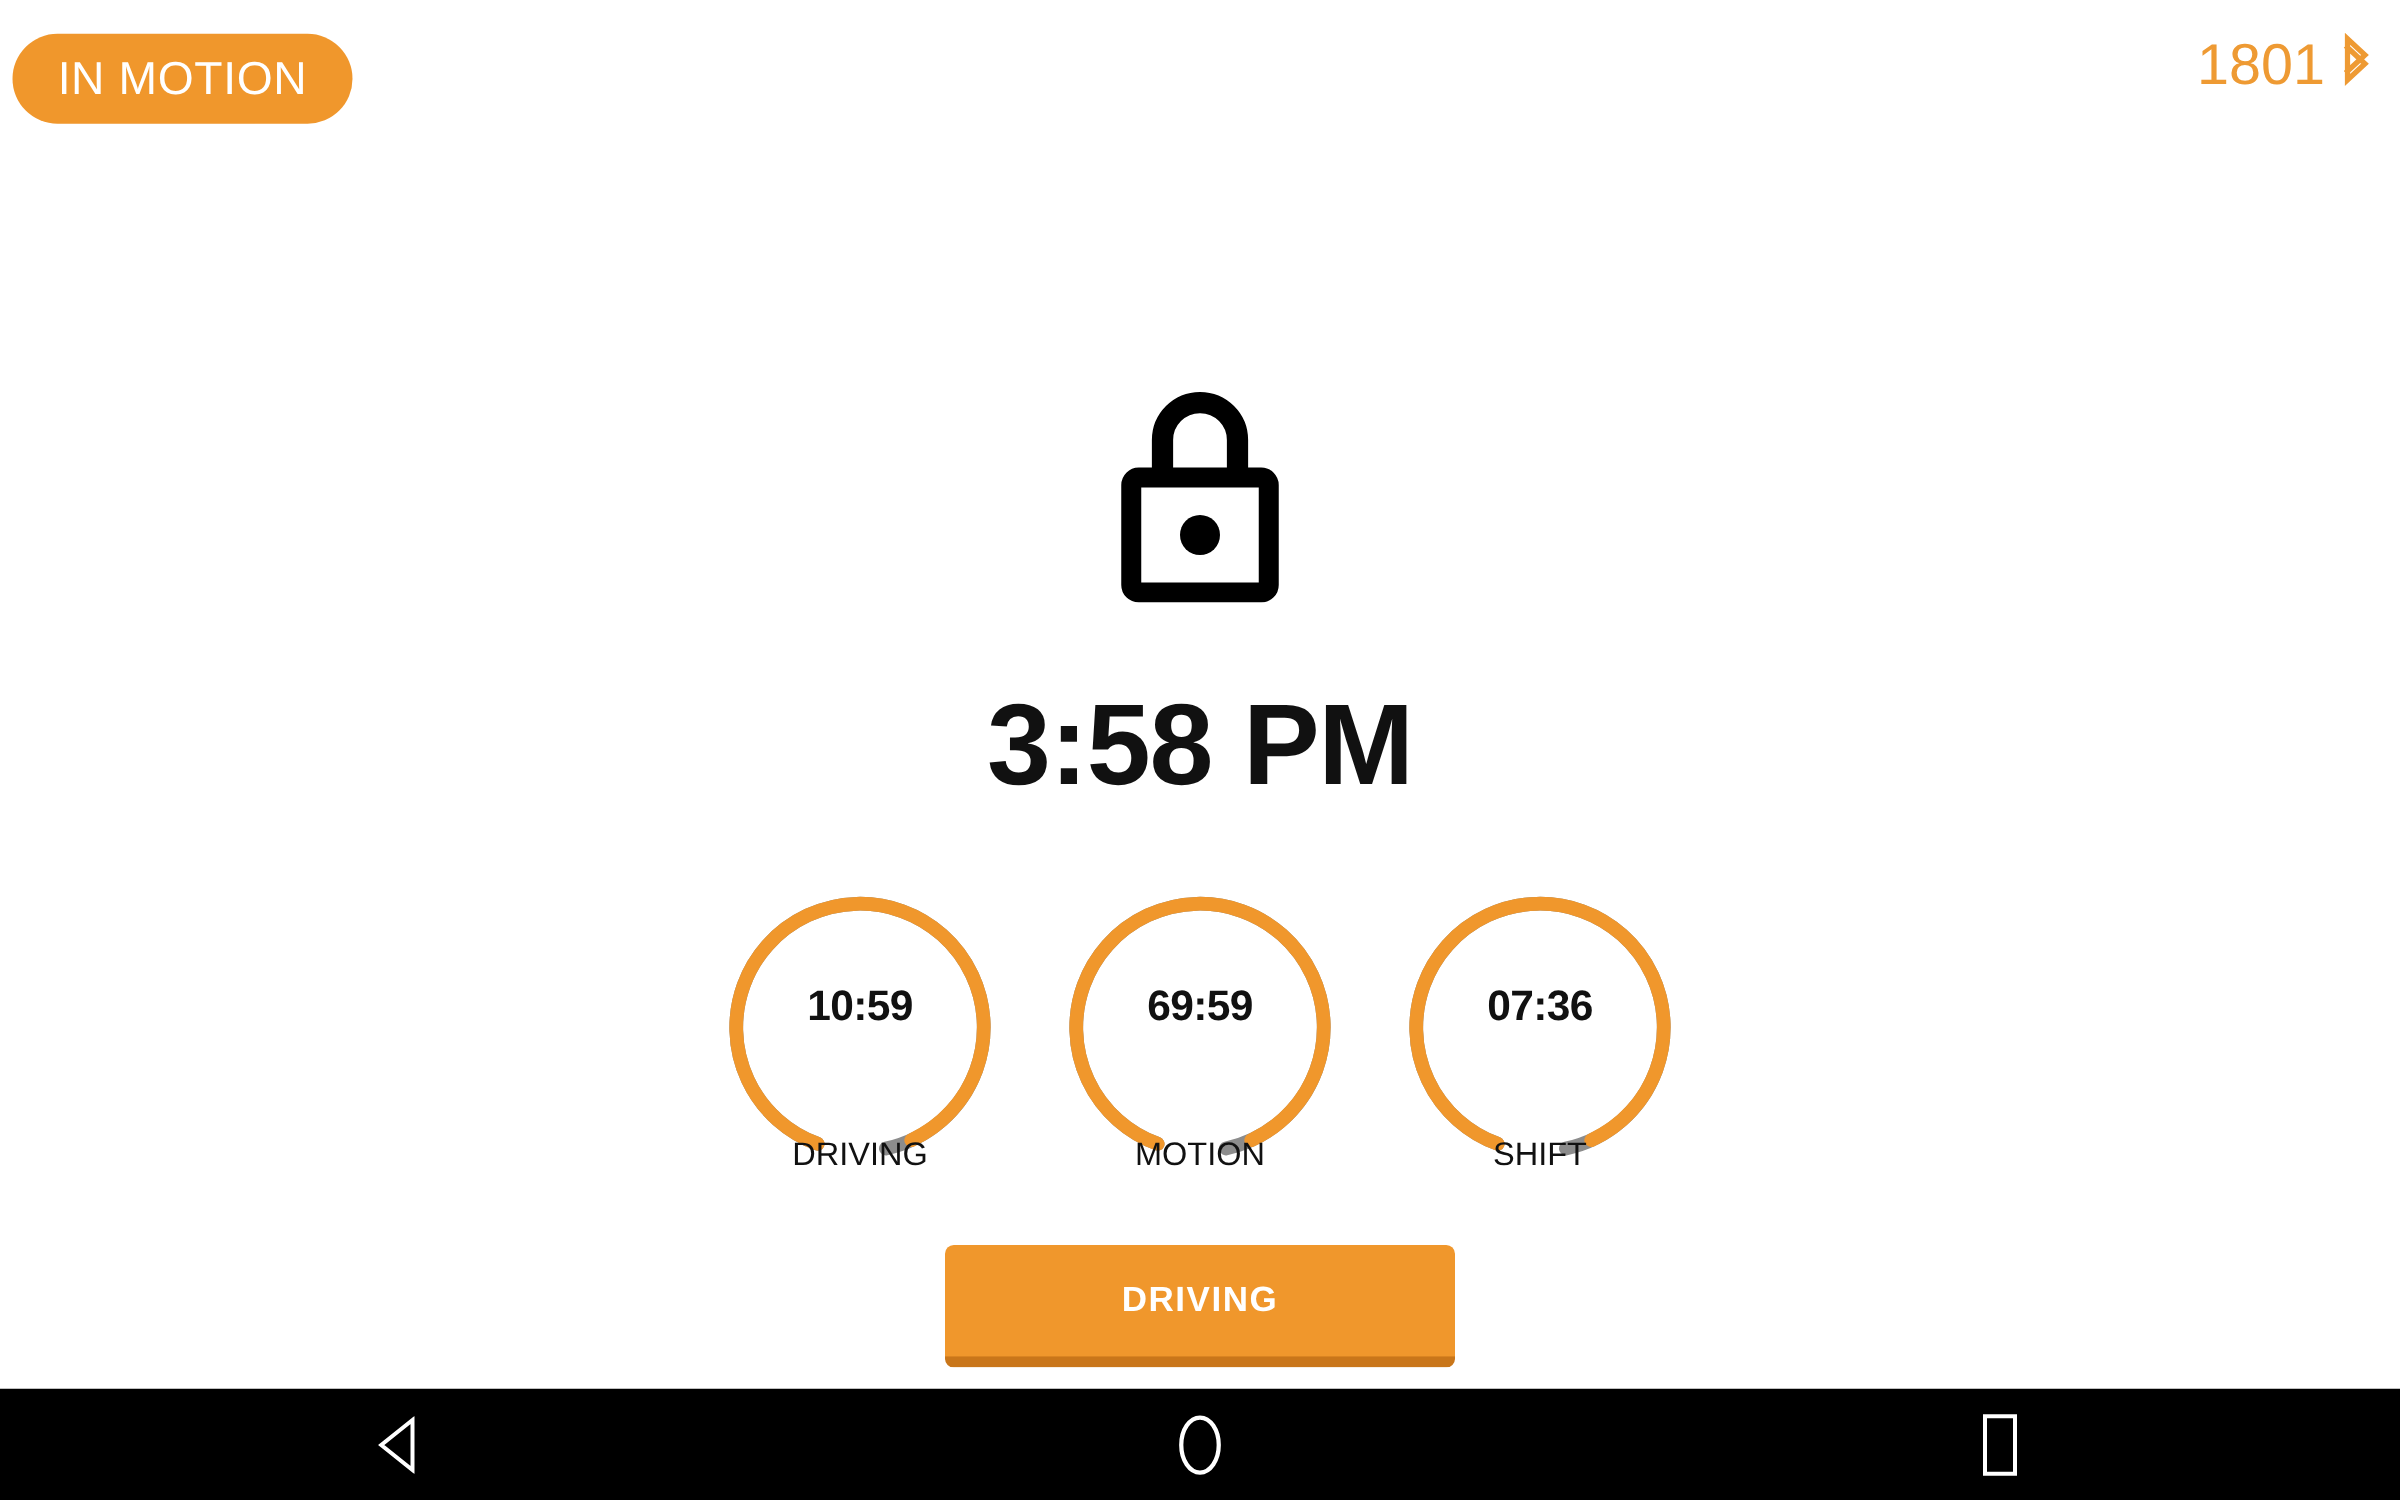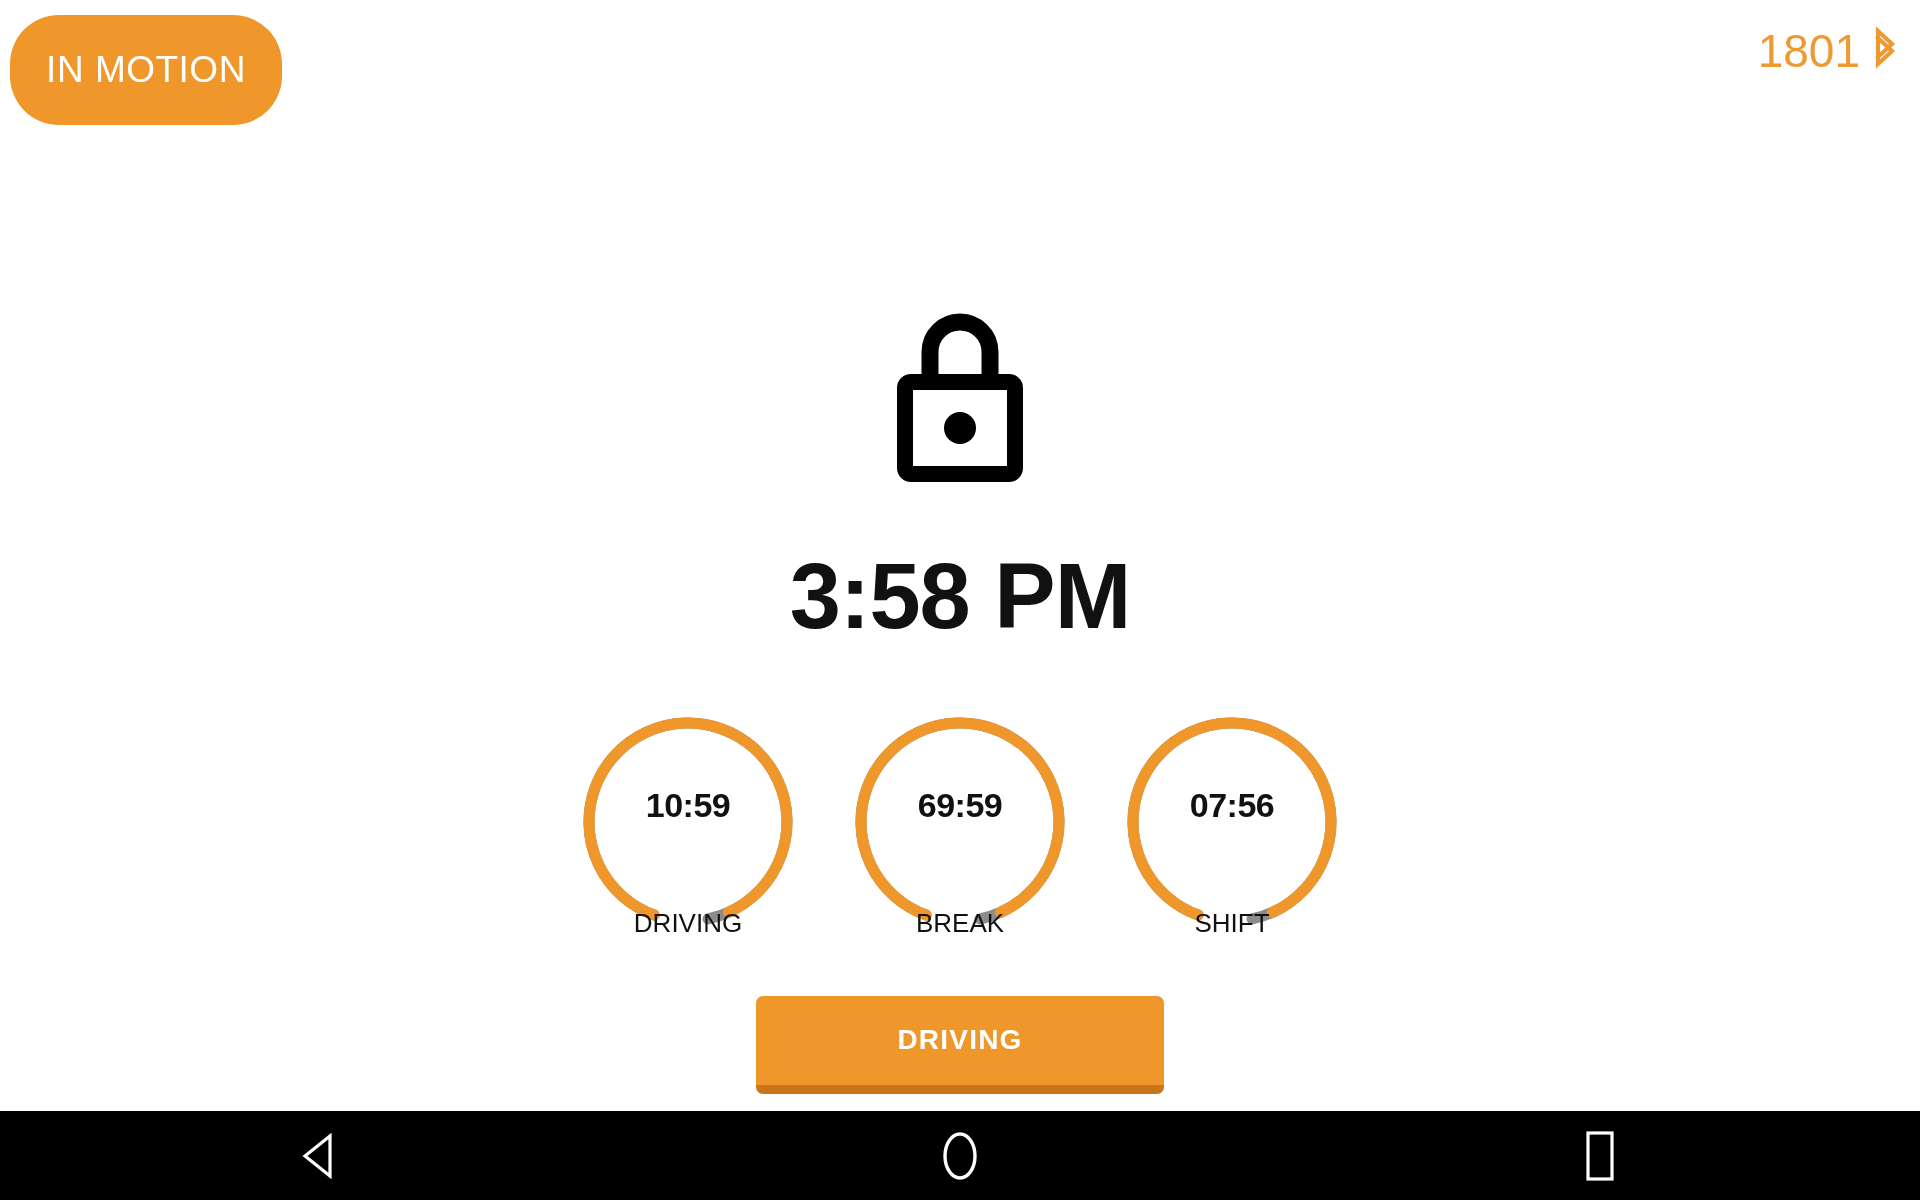--- a/index.html
+++ b/index.html
@@ -15,23 +15,23 @@
     position:relative;
     width:1920px;
     height:1200px;
     background:#ffffff;
   }
 
   
   .status-badge {
     position:absolute;
     left:10px;
-    top:15px;
+    top:27px;
     width:272px;
-    height:110px;
+    height:72px;
     background:#F0972C;
     border-radius:49px;
     display:flex;
     align-items:center;
     justify-content:center;
   }
   .status-badge-label {
     color:#ffffff;
     font-size:37px;
     font-weight:400;
@@ -238,31 +238,31 @@
 
 
       <div class="gauge">
         <svg class="gauge-svg" viewBox="0 0 216 216" xmlns="http://www.w3.org/2000/svg">
           <g transform="rotate(110 108 108)">
             <circle cx="108" cy="108" r="99" fill="none" stroke="#8C8C8C" stroke-width="11" stroke-linecap="round" stroke-dasharray="566.4 55.6" stroke-dashoffset="0"></circle>
             <circle cx="108" cy="108" r="99" fill="none" stroke="#F0972C" stroke-width="11" stroke-linecap="round" stroke-dasharray="545 77" stroke-dashoffset="0"></circle>
           </g>
         </svg>
         <div class="gauge-value">69:59</div>
-        <div class="gauge-label">BREAK</div>
+        <div class="gauge-label">MOTION</div>
       </div>
 
       <div class="gauge">
         <svg class="gauge-svg" viewBox="0 0 216 216" xmlns="http://www.w3.org/2000/svg">
           <g transform="rotate(110 108 108)">
             <circle cx="108" cy="108" r="99" fill="none" stroke="#8C8C8C" stroke-width="11" stroke-linecap="round" stroke-dasharray="566.4 55.6" stroke-dashoffset="0"></circle>
             <circle cx="108" cy="108" r="99" fill="none" stroke="#F0972C" stroke-width="11" stroke-linecap="round" stroke-dasharray="545 77" stroke-dashoffset="0"></circle>
           </g>
         </svg>
-        <div class="gauge-value">07:56</div>
+        <div class="gauge-value">07:36</div>
         <div class="gauge-label">SHIFT</div>
       </div>
 
     </div>
 
     <button class="duty-button">
       <span>DRIVING</span>
     </button>
 
   </div>

